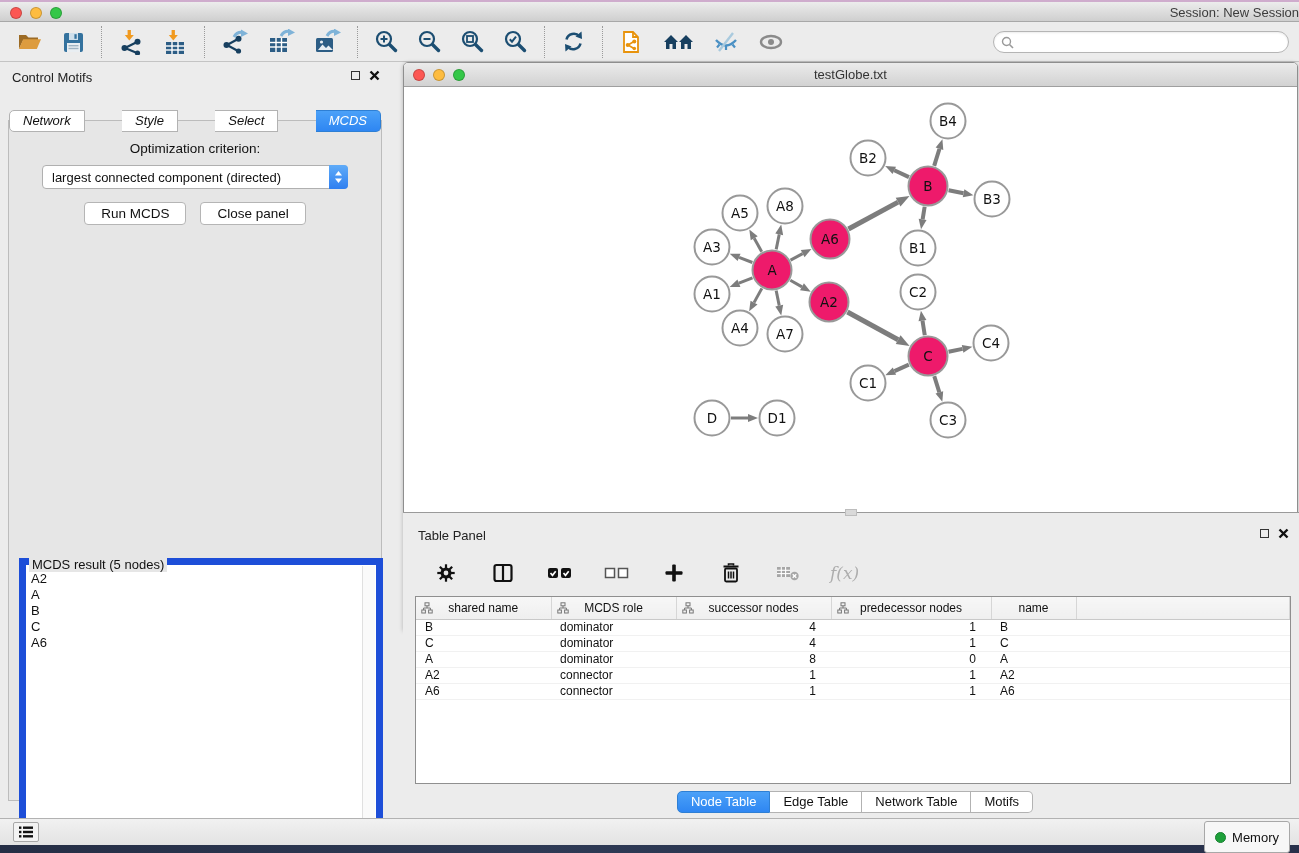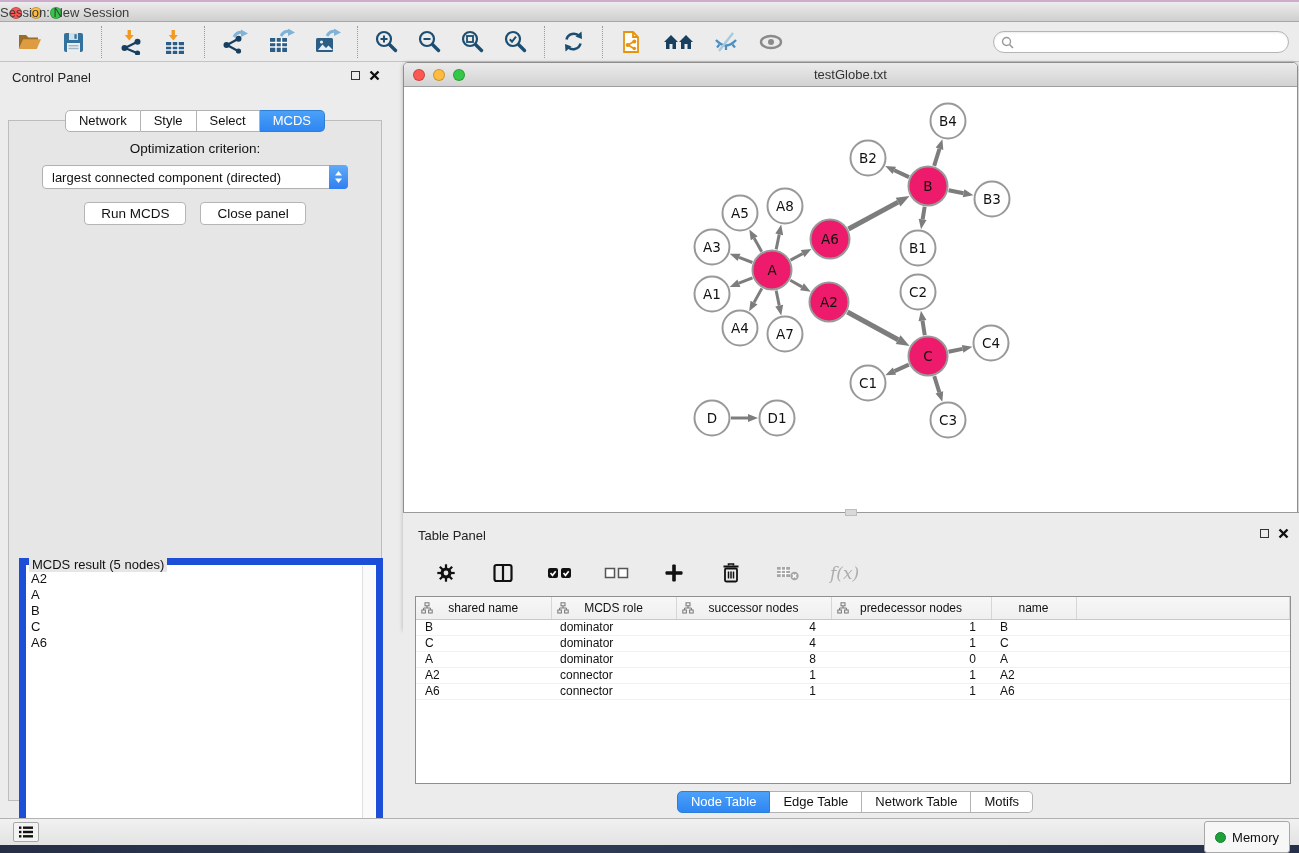--- a/index.html
+++ b/index.html
@@ -5,21 +5,21 @@
   * { margin:0; padding:0; box-sizing:border-box; }
   html,body { width:1299px; height:853px; overflow:hidden; background:#222; }
   body { font-family:"Liberation Sans", sans-serif; }
   .screen { position:relative; width:1299px; height:853px; background:linear-gradient(90deg,#252e45,#2e3a55 40%,#27304a); }
   .app { position:absolute; top:0; left:0; width:1299px; height:845px; background:#ececec; }
 
   
   .titlebar { position:absolute; top:0; left:0; right:0; height:22px;
     background:linear-gradient(#ececec,#cfcfcf); border-bottom:1px solid #a8a8a8;
     border-top:2px solid #cfaccd; }
-  .titlebar .title { position:absolute; left:0; right:0; top:3px; text-align:left;
+  .titlebar .title { position:absolute; left:0; right:0; top:3px; text-align:right;
     font-size:13px; color:#3c3c3c; }
   .lights { position:absolute; left:10px; top:5px; display:flex; gap:8px; }
   .light { width:12px; height:12px; border-radius:50%; border:0.5px solid rgba(0,0,0,.2); }
   .light.red { background:#fc5753; } .light.yellow { background:#fdbc40; } .light.green { background:#34c748; }
 
   
   .toolbar { position:absolute; top:22px; left:0; right:0; height:40px; background:#ececec;
     border-bottom:1px solid #c4c4c4; display:flex; align-items:center; padding:0 8px; }
   .tbtn { background:none; border:none; padding:2px 4px; margin:0 5px; cursor:default; display:flex; align-items:center; }
   .sep { width:1px; height:32px; border-left:1px dotted #9a9a9a; margin:0 7px; }
@@ -30,21 +30,21 @@
 
   
   .control-panel { position:absolute; top:62px; left:0; width:390px; bottom:27px; background:#ececec; }
   .panel-head { position:relative; height:26px; }
   .panel-head .ptitle { position:absolute; left:12px; top:8px; font-size:13px; color:#222; }
   .panel-icons { position:absolute; right:10px; top:8px; display:flex; gap:9px; align-items:center; }
   .float-ic { width:9px; height:9px; border:1.5px solid #333; display:inline-block; }
   .close-ic { width:11px; height:11px; display:inline-block; }
   .cp-body { position:absolute; top:58px; left:8px; right:8px; bottom:17px;
     background:#e6e6e6; border:1px solid #bcbcbc; }
-  .seg-tabs { position:absolute; top:-11px; left:0; right:0; display:flex; justify-content:center; z-index:3; }
+  .seg-tabs { position:absolute; top:-11px; left:0; right:0; display:flex; justify-content:space-between; z-index:3;font-style:italic; }
   .seg-tab { background:#fff; border:1px solid #b2b2b2; border-left:none; padding:2px 13px 3px;
     font-size:13px; color:#111; }
   .seg-tab:first-child { border-left:1px solid #b2b2b2; border-radius:5px 0 0 5px; }
   .seg-tab:last-child { border-radius:0 5px 5px 0; }
   .seg-tab.active { background:linear-gradient(#4ba1f8,#2e86f2); border-color:#2e7fd4; color:#fff; }
   .opt-label { text-align:center; margin-top:20px; font-size:13.5px; color:#111; }
   .dropdown { position:relative; margin:9px 33px 0; height:24px; background:#fff;
     border:1px solid #b0b0b0; border-radius:4px; display:flex; align-items:center; }
   .dropdown .dval { flex:1; font-size:13px; padding-left:9px; color:#111; white-space:nowrap; }
   .dropdown .stepper { width:19px; height:24px; margin:-1px -1px -1px 0; border-radius:0 4px 4px 0;
@@ -277,21 +277,21 @@
       <svg width="13" height="13" viewBox="0 0 13 13">
         <circle cx="5.5" cy="5.5" r="4" fill="none" stroke="#9a9a9a" stroke-width="1.4"></circle>
         <line x1="8.5" y1="8.5" x2="12" y2="12" stroke="#9a9a9a" stroke-width="1.6"></line>
       </svg>
       <input type="text" placeholder="" style="">
     </div>
   </div>
 
   <div class="control-panel">
     <div class="panel-head">
-      <span class="ptitle">Control Panel</span>
+      <span class="ptitle">Control Motifs</span>
       <span class="panel-icons">
         <span class="float-ic"></span>
         <svg class="close-ic" viewBox="0 0 11 11">
           <path d="M1.5 1.5 L9.5 9.5 M9.5 1.5 L1.5 9.5" stroke="#111" stroke-width="2.4"></path>
         </svg>
       </span>
     </div>
     <div class="cp-body">
       <div class="seg-tabs" id="cp-tabs">
             <div class="seg-tab">Network</div>

